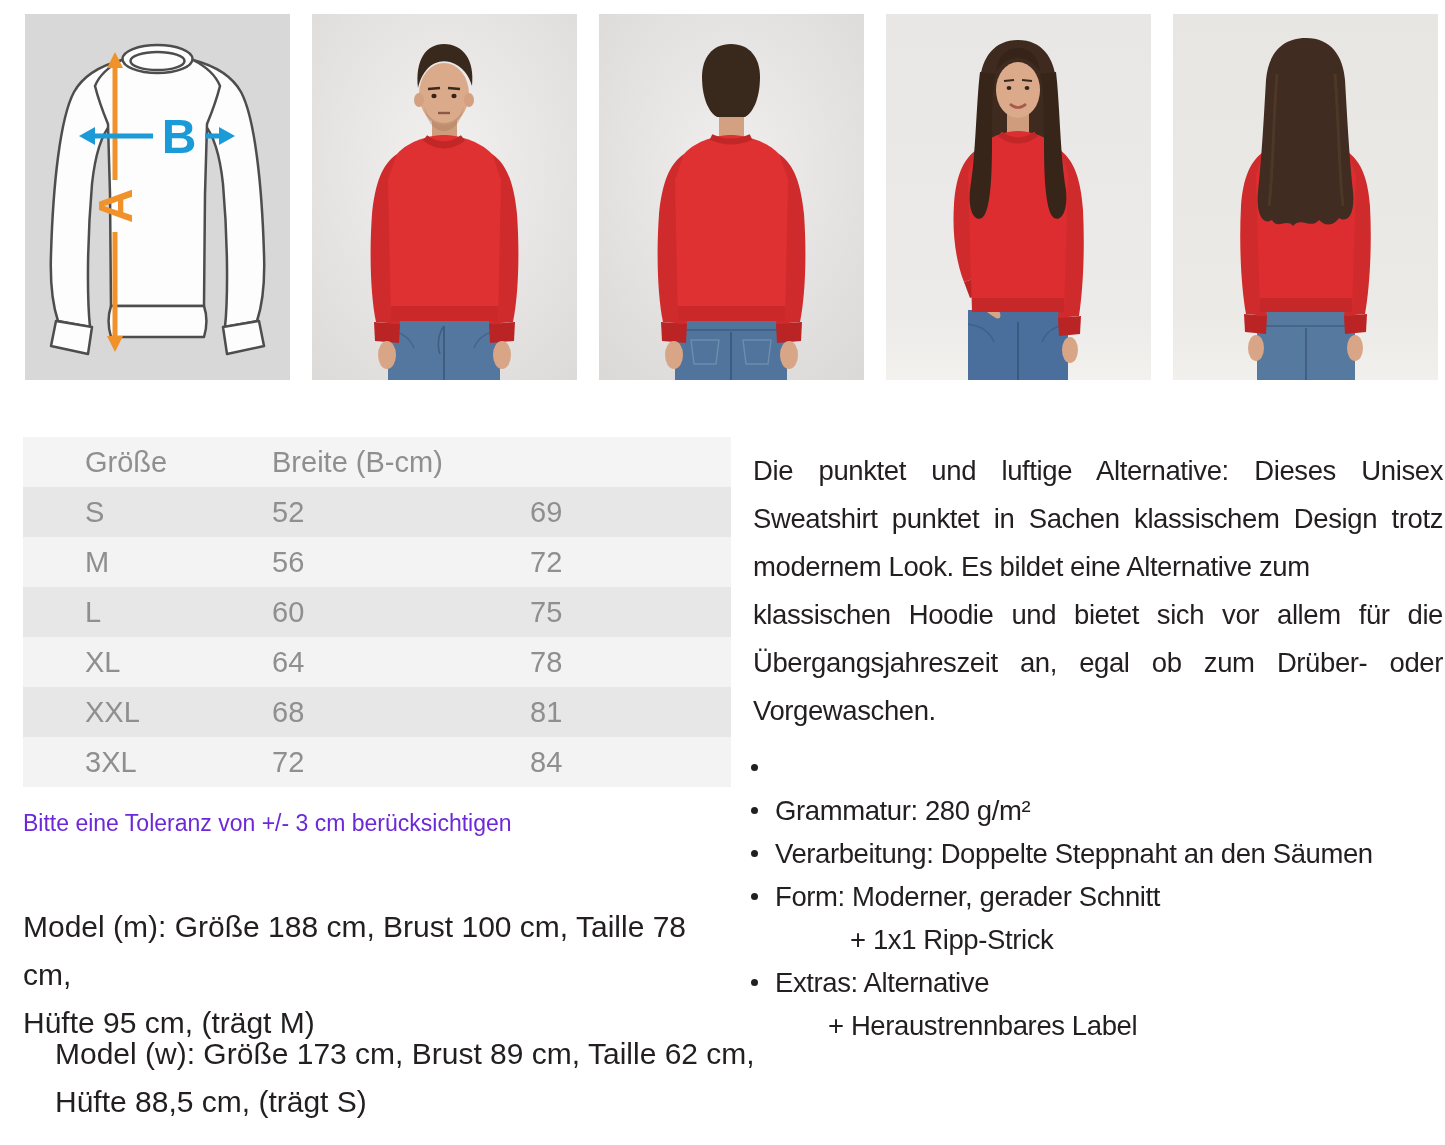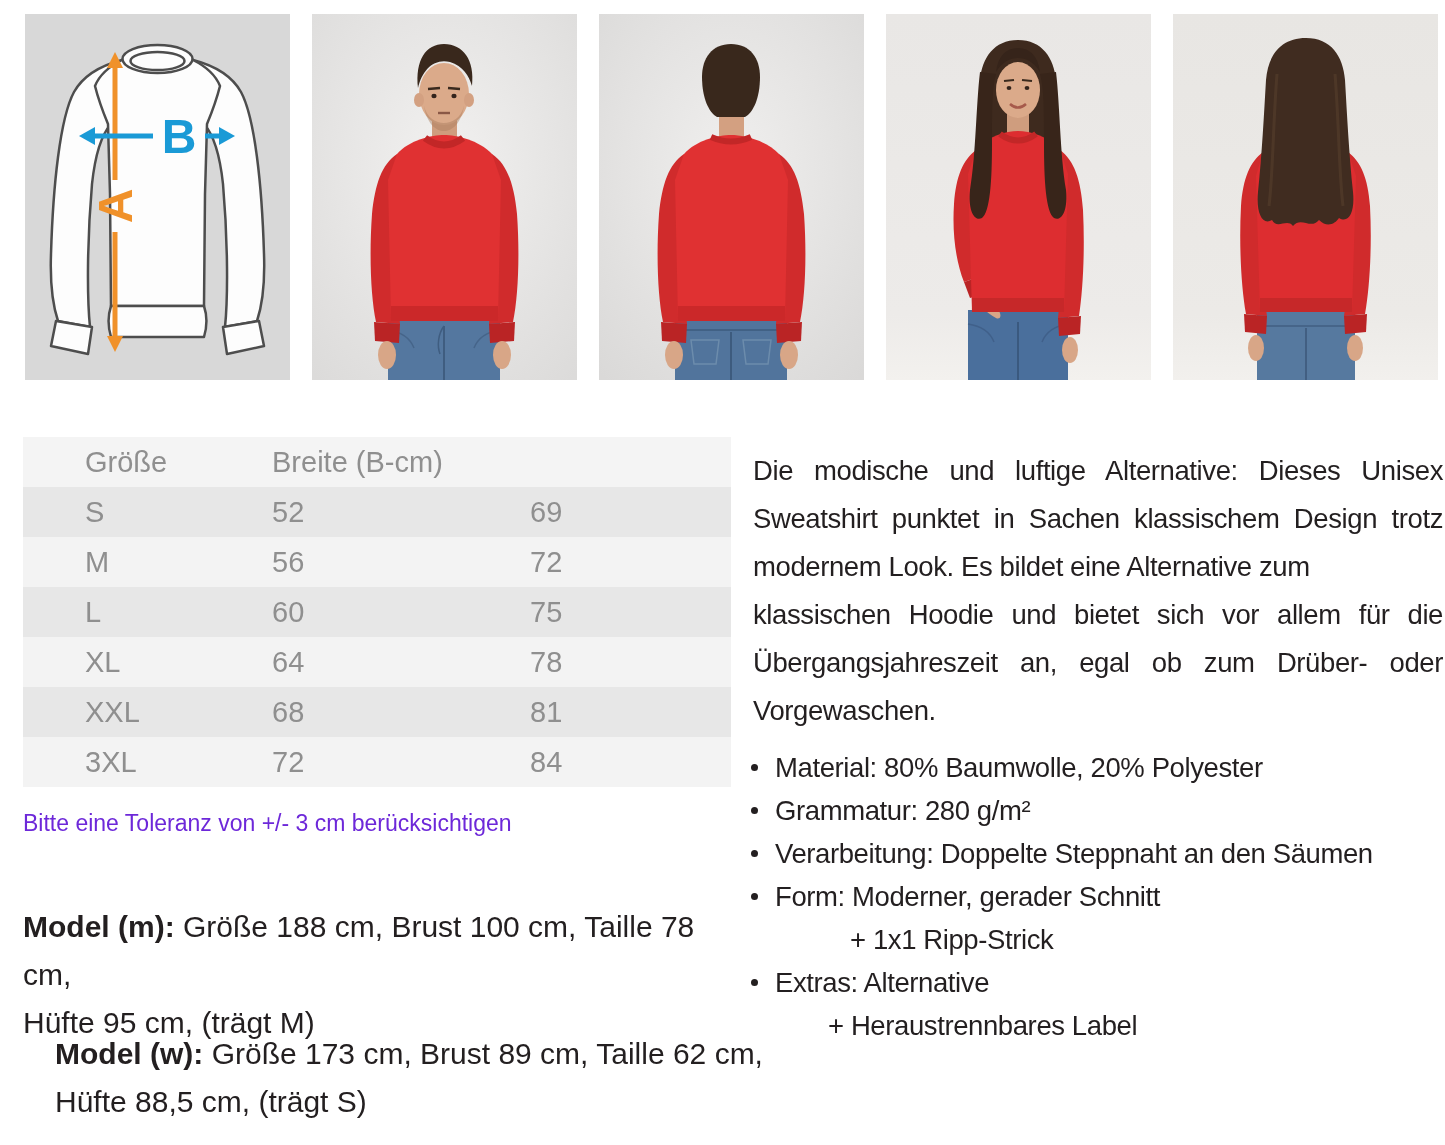--- a/index.html
+++ b/index.html
@@ -18,21 +18,21 @@
   .trow.dark{background:#e7e7e7;}
   .trow.light{background:#f3f3f3;}
   .c1{width:249px;padding-left:62px;box-sizing:border-box;}
   .c2{width:258px;}
   .c3{flex:1;}
   
   .tolerance{position:absolute;left:23px;top:810px;font-size:23px;color:#6d28d9;}
   .model-block{position:absolute;left:23px;width:710px;font-size:30px;line-height:48px;color:#231f20;}
   .model-m{top:903px;}
   .model-w{top:1030px;margin-left:32px;}
-  .model-block b{font-weight:bold;}
+  .model-block b{font-weight:normal;}
   .model-line2{display:block;}
   
   .desc{position:absolute;left:753px;top:447px;width:690px;font-size:27.5px;letter-spacing:-0.4px;color:#231f20;}
   .desc .dline{height:48px;line-height:48px;white-space:nowrap;}
   .desc .dline.j{white-space:normal;text-align:justify;text-align-last:justify;}
   .features{position:absolute;left:748px;top:746px;width:695px;font-size:27.5px;letter-spacing:-0.4px;color:#231f20;}
   .feat{display:flex;height:43px;line-height:43px;}
   .dot{width:7px;height:7px;border-radius:50%;background:#231f20;margin:18px 17px 0 3px;flex:none;}
   .btxt{white-space:pre-wrap;}
   .fsub{height:43px;line-height:43px;}
@@ -281,32 +281,31 @@
   <b>Model (m):</b><span> Größe 188 cm, Brust 100 cm, Taille 78 cm,</span>
   <span class="model-line2">Hüfte 95 cm, (trägt M)</span>
 </div>
 
 <div class="model-block model-w">
   <b>Model (w):</b><span> Größe 173 cm, Brust 89 cm, Taille 62 cm,</span>
   <span class="model-line2">Hüfte 88,5 cm, (trägt S)</span>
 </div>
 
 <div class="desc">
-  <div class="dline j">Die modische und luftige Alternative: Dieses Unisex</div>
+  <div class="dline j">Die punktet und luftige Alternative: Dieses Unisex</div>
   <div class="dline j">Sweatshirt punktet in Sachen klassischem Design trotz</div>
   <div class="dline">modernem Look. Es bildet eine Alternative zum</div>
   <div class="dline j">klassischen Hoodie und bietet sich vor allem für die</div>
   <div class="dline j">Übergangsjahreszeit an, egal ob zum Drüber- oder</div>
   <div class="dline">Vorgewaschen.</div>
 </div>
 
 <div class="features">
   <div class="feat">
     <span class="dot"></span>
-    <span class="btxt">Material: 80% Baumwolle, 20% Polyester</span>
   </div>
   <div class="feat">
     <span class="dot"></span>
     <span class="btxt">Grammatur: 280 g/m²</span>
   </div>
   <div class="feat">
     <span class="dot"></span>
     <span class="btxt">Verarbeitung: Doppelte Steppnaht an den Säumen</span>
   </div>
   <div class="feat">

